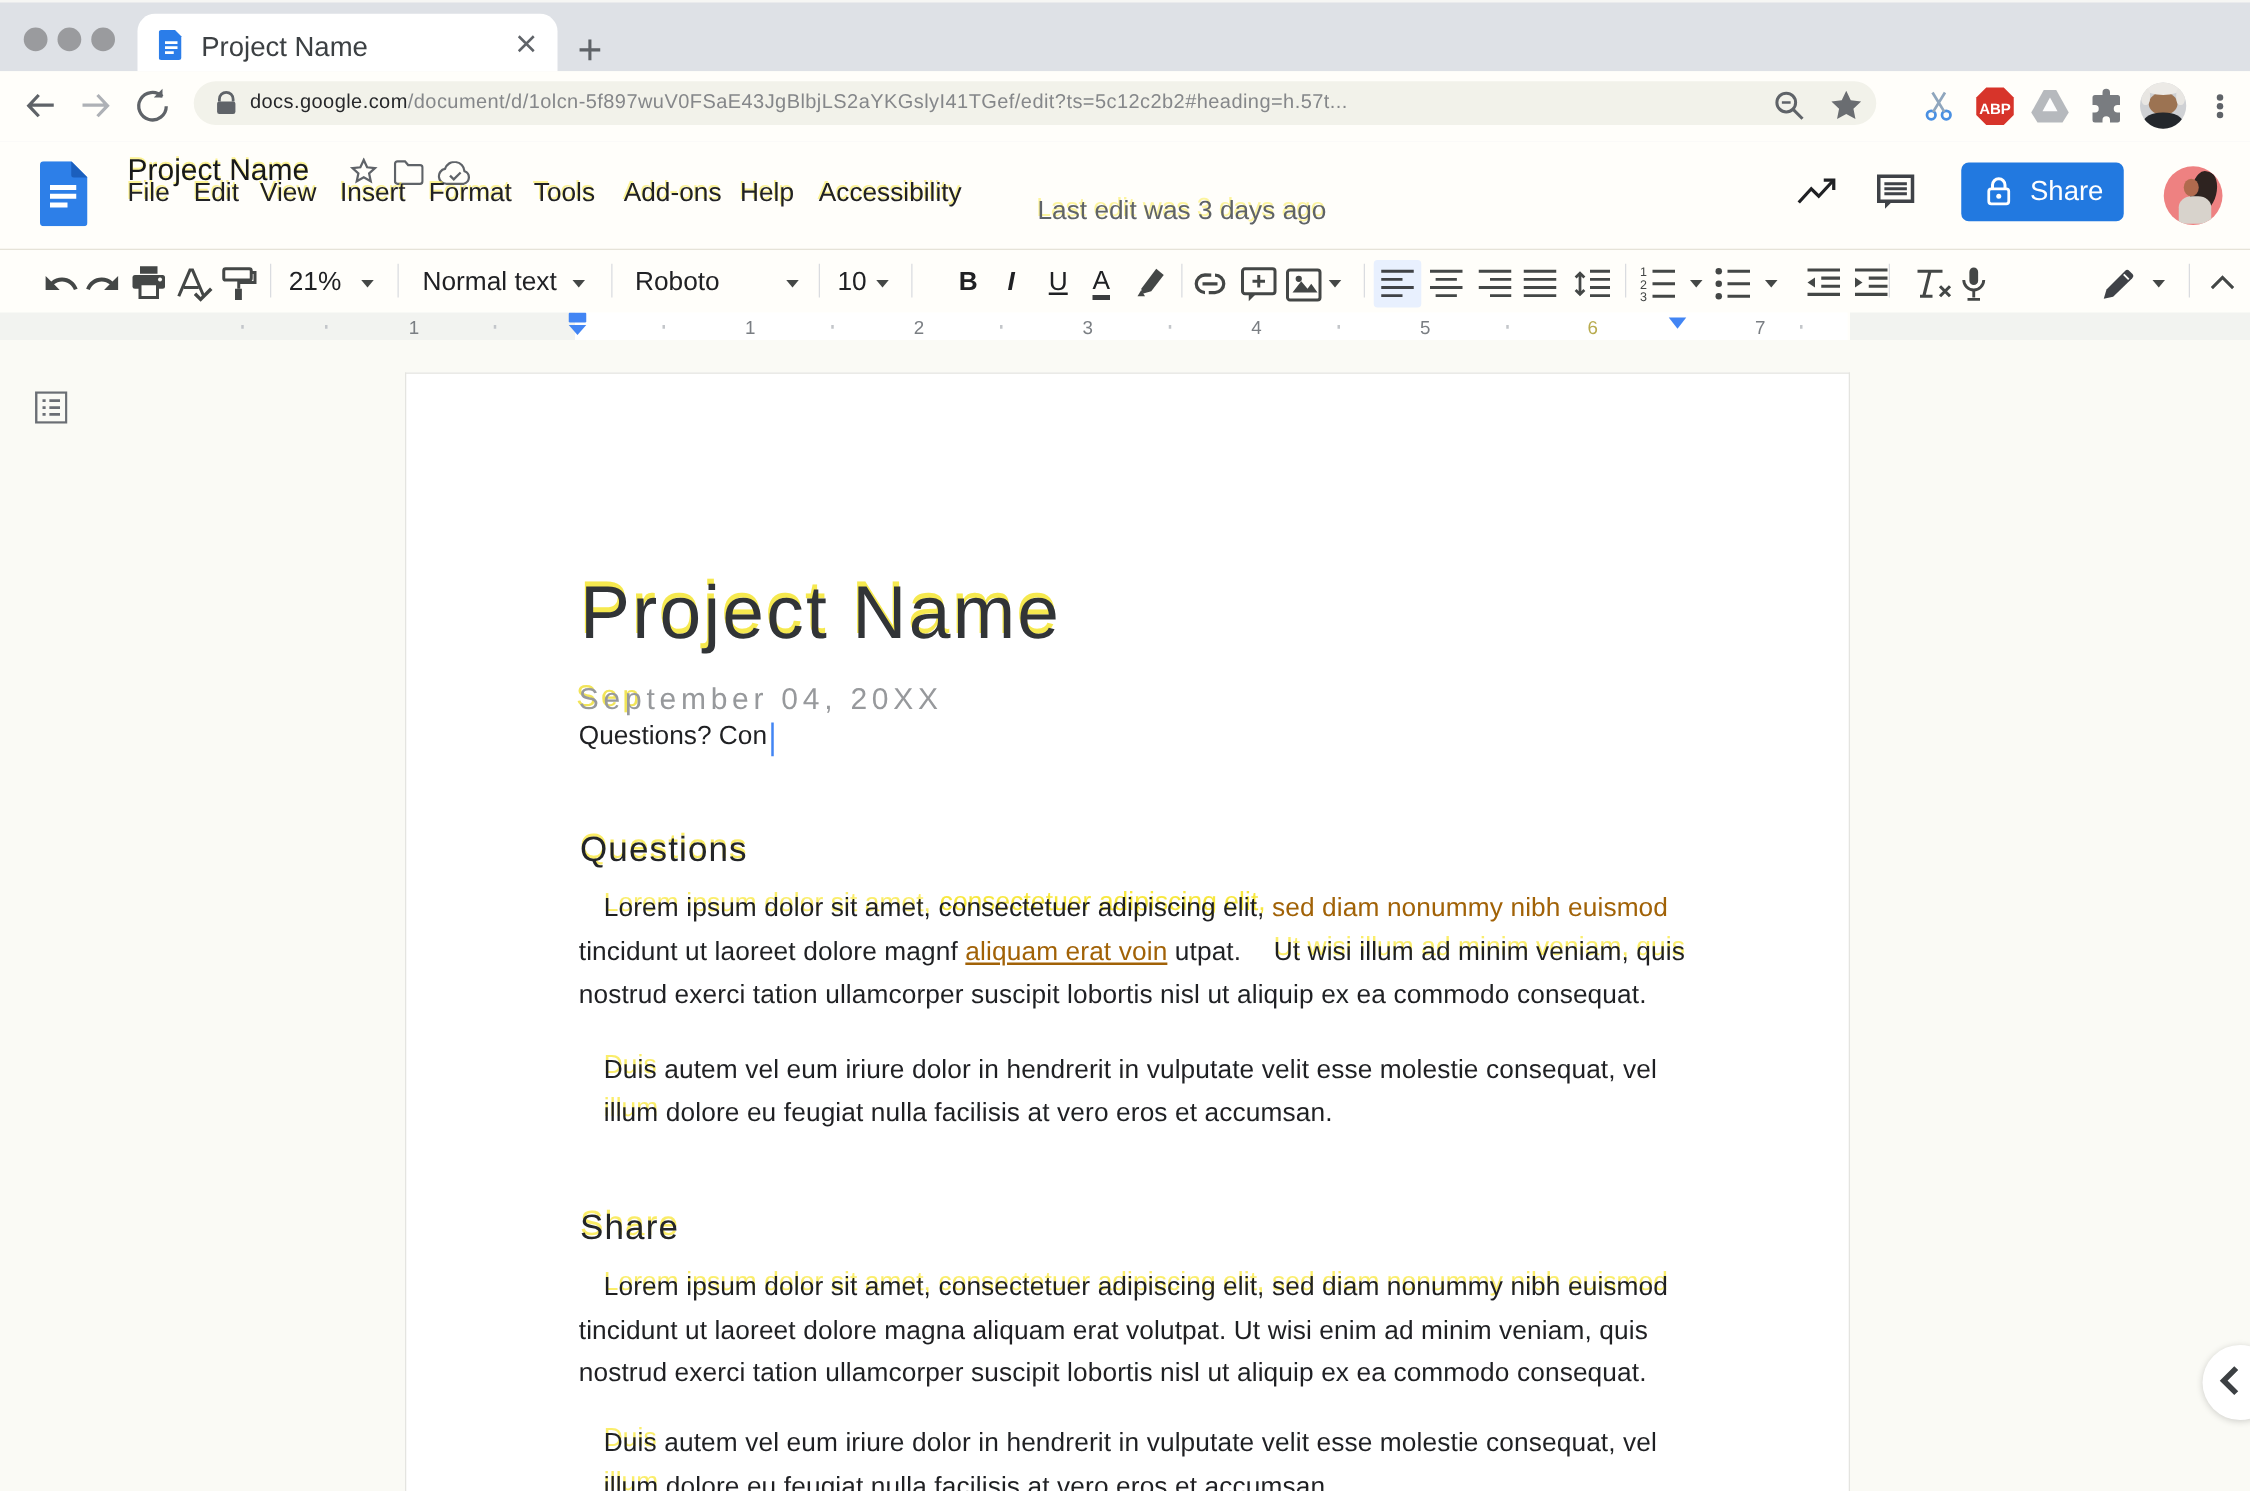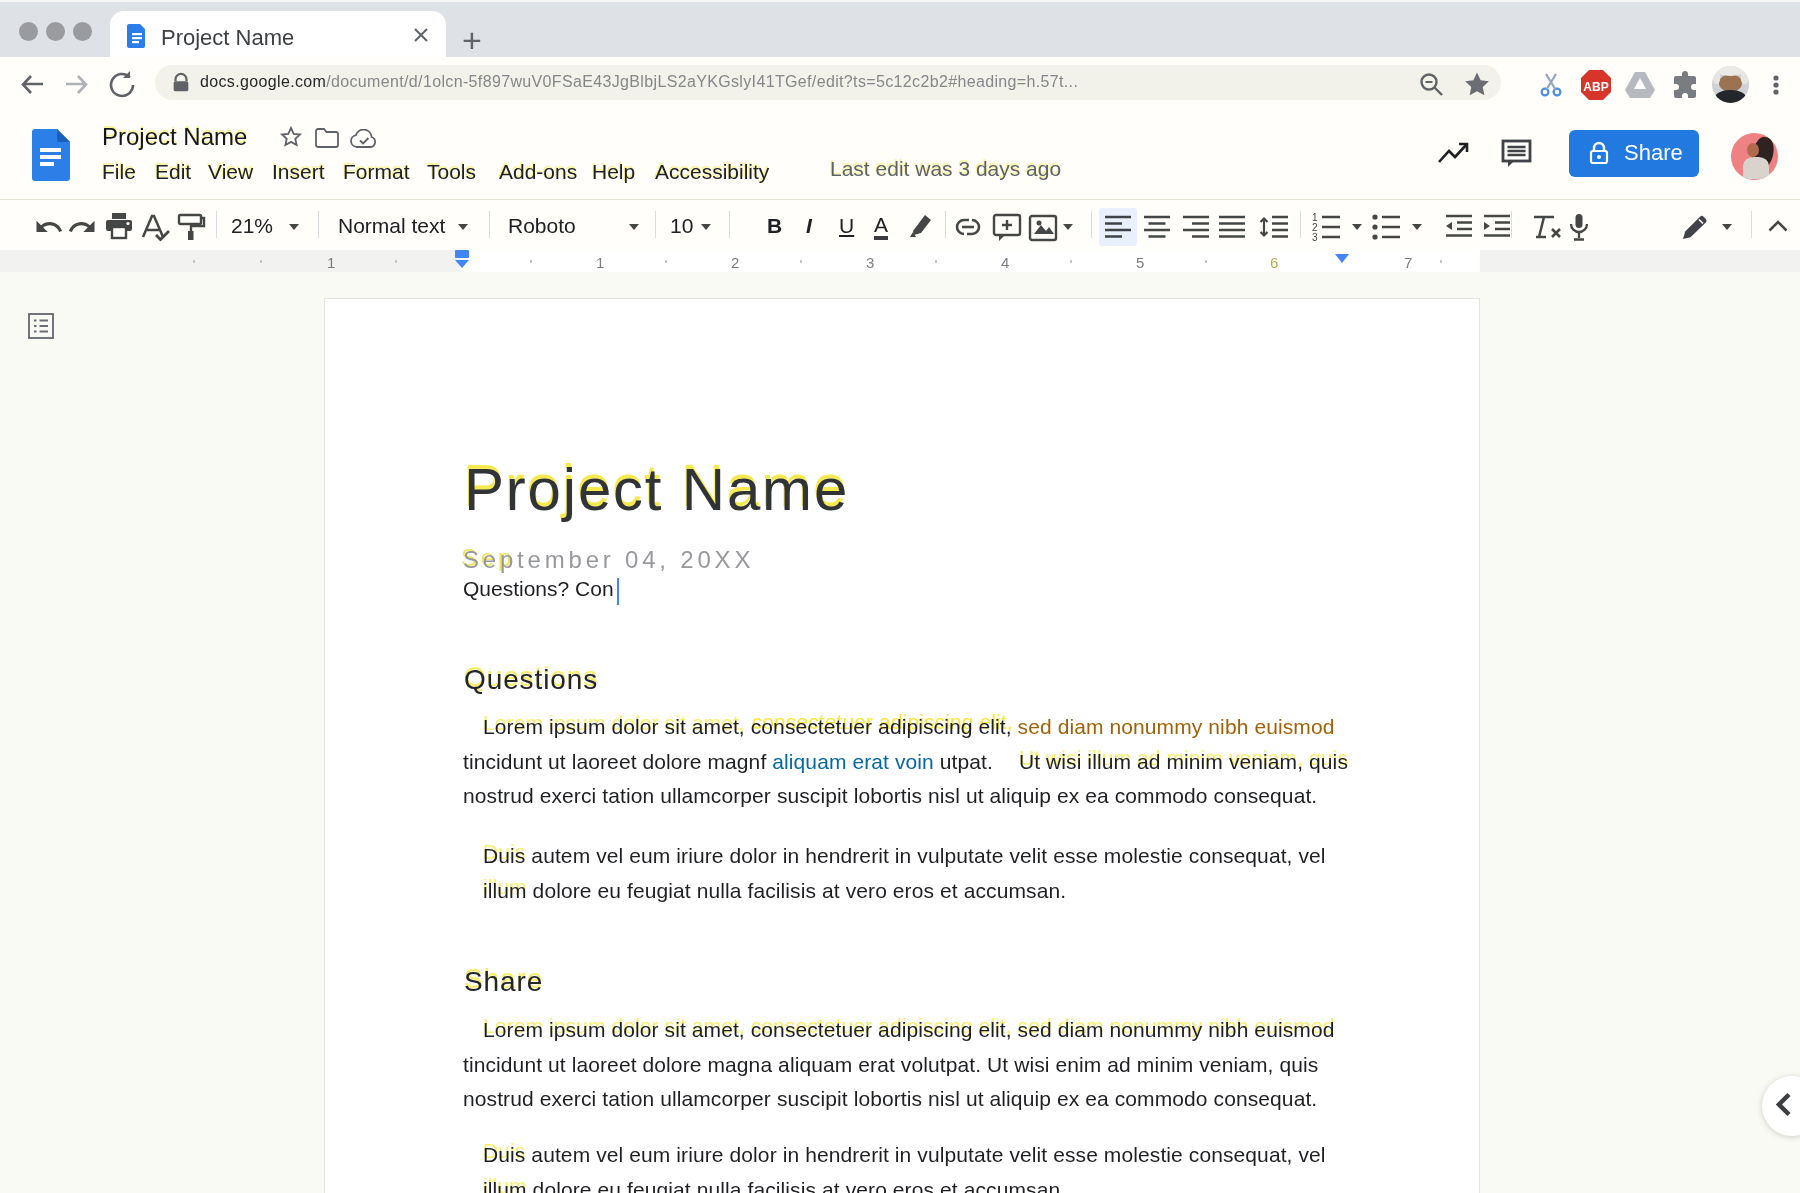--- a/index.html
+++ b/index.html
@@ -13,21 +13,21 @@
   #tabtitle{left:161px;top:25px;font-size:22px;color:#3c4043;}
   .tabx{left:412px;top:26px;width:18px;height:18px;}
   #newtab{left:462px;top:21px;font-size:34px;color:#5f6368;font-weight:300;}
   #navbar{left:0;top:57px;width:1800px;height:56px;background:#fffefa;border-bottom:1px solid #e8eaed;}
   #pill{left:155px;top:65px;width:1346px;height:35px;border-radius:18px;background:#f2f2ea;}
   #url{left:200px;top:73px;font-size:16px;color:#202124;white-space:nowrap;letter-spacing:0.35px;}
   #url .gray{color:#85878a;}
   
   #dochead{left:0;top:113px;width:1800px;height:86px;background:#fffefa;}
   #doctitle{left:102px;top:123px;font-size:24px;color:#17181a;text-shadow:0px -2px 0 rgba(250,235,80,.6);}
-  #menus{left:0px;top:160px;height:24px;text-align:right;}
+  #menus{left:0px;top:143px;height:24px;text-align:right;}
   .mi{position:absolute;top:0;font-size:21px;color:#202124;text-shadow:-1px -2px 0 rgba(250,235,80,.6);}
   #lastedit{left:830px;top:157px;font-size:21px;color:#5f6368;text-shadow:-1px -2px 0 rgba(250,235,80,.55);}
   #sharebtn{left:1569px;top:130px;width:130px;height:47px;border-radius:6px;background:#2279e0;}
   #sharebtn span{position:absolute;left:55px;top:10px;color:#fff;font-size:22px;}
   #avatar1{left:1731px;top:133px;width:47px;height:47px;border-radius:50%;background:#ee8181;overflow:hidden;}
   
   #toolbar{left:0;top:199px;width:1800px;height:51px;background:#fffefa;border-top:1px solid #e6e3d8;}
   .tsep{position:absolute;top:211px;width:1px;height:27px;background:#dadce0;}
   .tlabel{position:absolute;font-size:21px;color:#202124;top:214px;}
   .caret{position:absolute;width:0;height:0;border-left:5px solid transparent;border-right:5px solid transparent;border-top:6px solid #444746;top:224px;}
@@ -44,21 +44,21 @@
   .doc{position:absolute;color:#202124;}
   #dtitle{left:464px;top:455px;font-size:60px;color:#313437;letter-spacing:1.8px;text-shadow:-1px -4px 0 rgba(246,232,70,.95);}
   #ddate{left:463px;top:546px;font-size:24px;color:#97999c;letter-spacing:3.8px;}
   #ddate .ghost{text-shadow:-2px -2px 0 rgba(240,225,70,.9);}
   #dquest{left:463px;top:577px;font-size:21px;color:#1f2023;}
   .h2{left:464px;font-size:28px;color:#232528;letter-spacing:0.9px;text-shadow:0px -3px 0 rgba(249,233,76,.85);}
   .body{left:463px;width:980px;font-size:21px;line-height:34.6px;color:#1f2023;letter-spacing:0.1px;}
   .yel{color:#a16207;}
   .gh{text-shadow:0px -4px 0 rgba(249,233,70,.8);margin-left:20px;}
   .gh2{text-shadow:1px -5px 0 rgba(247,230,52,.95);}
-  .lnk{color:#0369a1;}
+  .lnk{color:#a16207;text-decoration:underline;}
   #cursor{left:617px;top:578px;width:2px;height:27px;background:#4285f4;}
   #sidecirc{left:1762px;top:1076px;width:60px;height:60px;border-radius:50%;background:#fff;box-shadow:0 1px 6px rgba(0,0,0,.18);}
 </style>
 </head>
 <body>
 
 <div class="abs" id="tabbar"></div>
 <div class="abs" style="left:0;top:0;width:1800px;height:2px;background:#f6f6f4;"></div>
 <div class="tl" style="left:19px;"></div>
 <div class="tl" style="left:46px;"></div>

